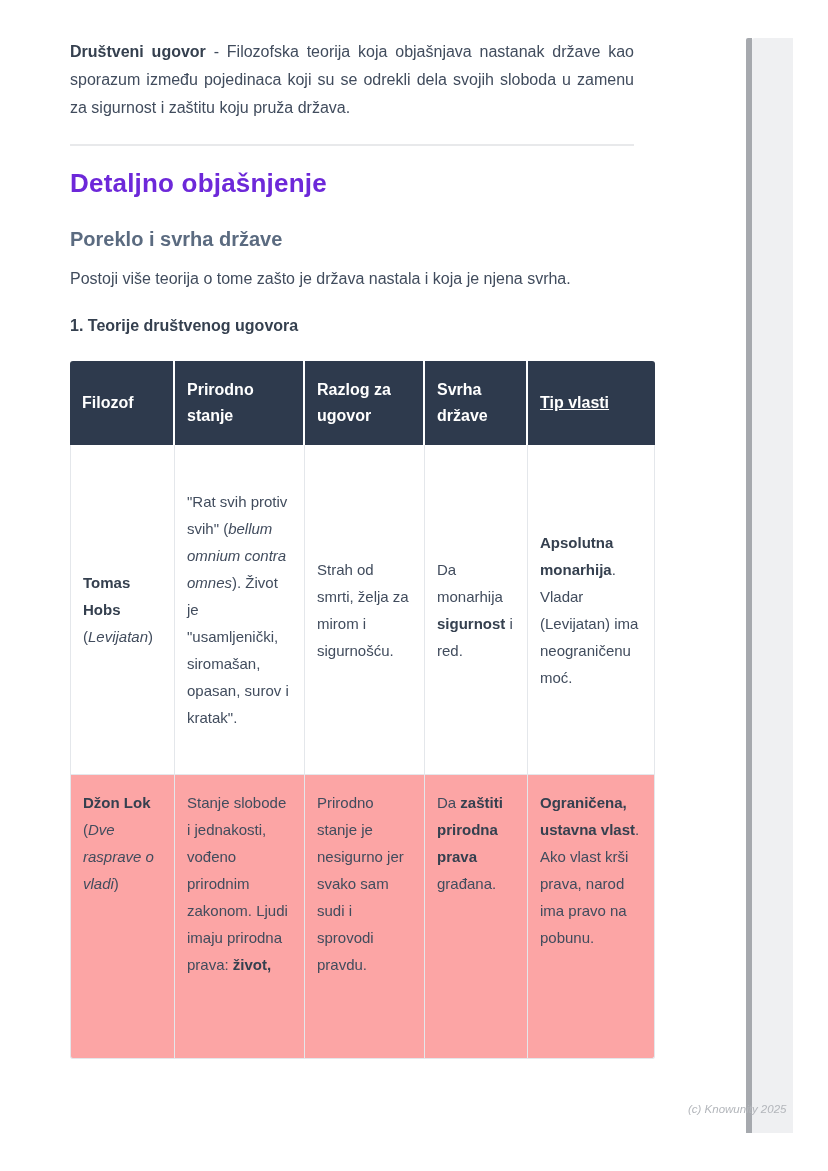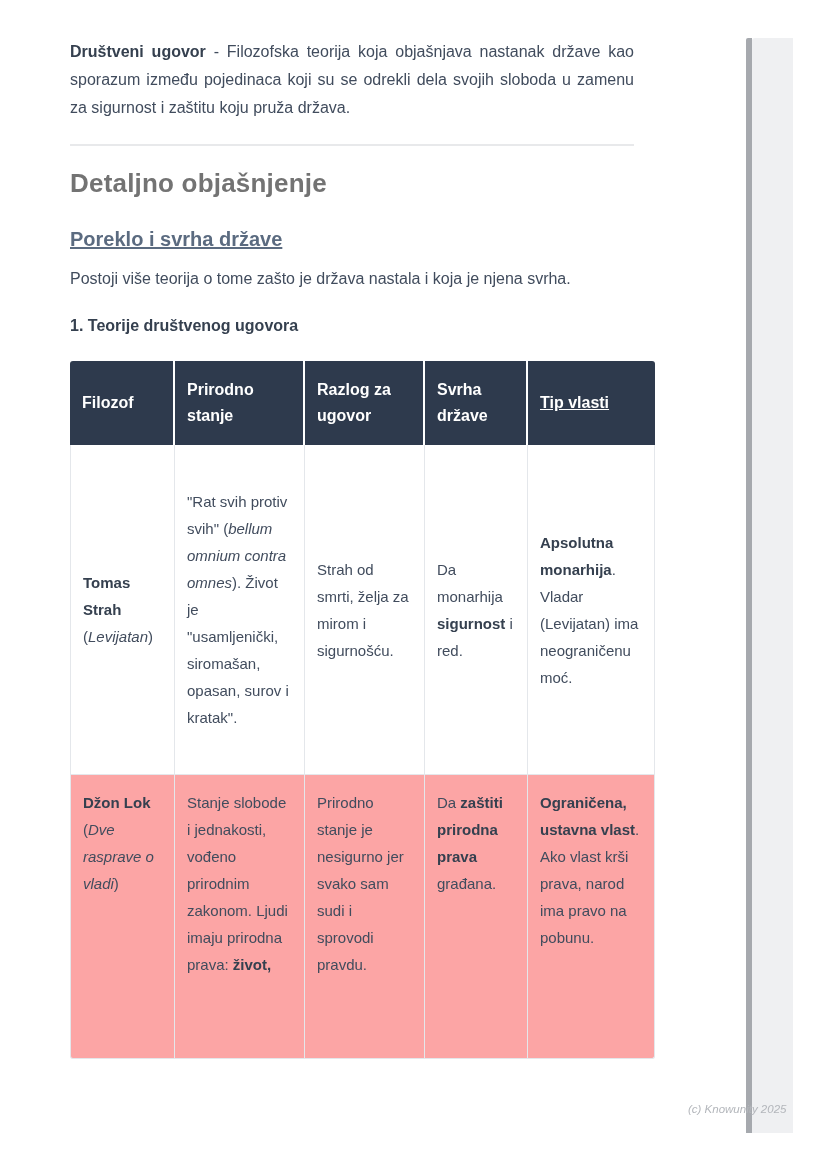--- a/index.html
+++ b/index.html
@@ -30,25 +30,25 @@
   p.lead {
     width:564px; margin-top:38px;
     font-size:16px; line-height:28px; text-align:justify;
   }
   hr.divider {
     width:564px; margin-top:22px;
     border:none; border-top:2px solid #e8e9eb;
   }
   h2.section {
     margin-top:20px; font-size:26px; line-height:34px;
-    font-weight:700; color:#737373; letter-spacing:0.2px;
+    font-weight:700; color:#6d28d9; letter-spacing:0.2px;
   }
   h3.subsection {
     margin-top:26px; font-size:20px; line-height:27px;
-    font-weight:700; color:#5b6b80;text-decoration:underline;
+    font-weight:700; color:#5b6b80;
   }
   p.intro {
     width:564px; margin-top:12px;
     font-size:16px; line-height:28px;
   }
   p.list-heading {
     margin-top:22px; font-size:16px; line-height:22px;
     font-weight:700; color:#35404f;
   }
   p.theory {
@@ -125,21 +125,21 @@
       <tr>
         <th>Filozof</th>
         <th>Prirodno stanje</th>
         <th>Razlog za ugovor</th>
         <th>Svrha države</th>
         <th>Tip vlasti</th>
       </tr>
     </thead>
     <tbody>
       <tr class="r1">
-        <td><span class="b">Tomas Strah</span><span> (</span><span class="i">Levijatan</span><span>)</span></td>
+        <td><span class="b">Tomas Hobs</span><span> (</span><span class="i">Levijatan</span><span>)</span></td>
         <td><span>"Rat svih protiv svih" (</span><span class="i">bellum omnium contra omnes</span><span>). Život je "usamljenički, siromašan, opasan, surov i kratak".</span></td>
         <td><span>Strah od smrti, želja za mirom i sigurnošću.</span></td>
         <td><span>Da monarhija </span><span class="b">sigurnost</span><span> i red.</span></td>
         <td><span class="b">Apsolutna monarhija</span><span>. Vladar (Levijatan) ima neograničenu moć.</span></td>
       </tr>
       <tr class="r2">
         <td><span class="b">Džon Lok</span><span> (</span><span class="i">Dve rasprave o vladi</span><span>)</span></td>
         <td><span>Stanje slobode i jednakosti, vođeno prirodnim zakonom. Ljudi imaju prirodna prava: </span><span class="b">život,</span></td>
         <td><span>Prirodno stanje je nesigurno jer svako sam sudi i sprovodi pravdu.</span></td>
         <td><span>Da </span><span class="b">zaštiti prirodna prava</span><span> građana.</span></td>

